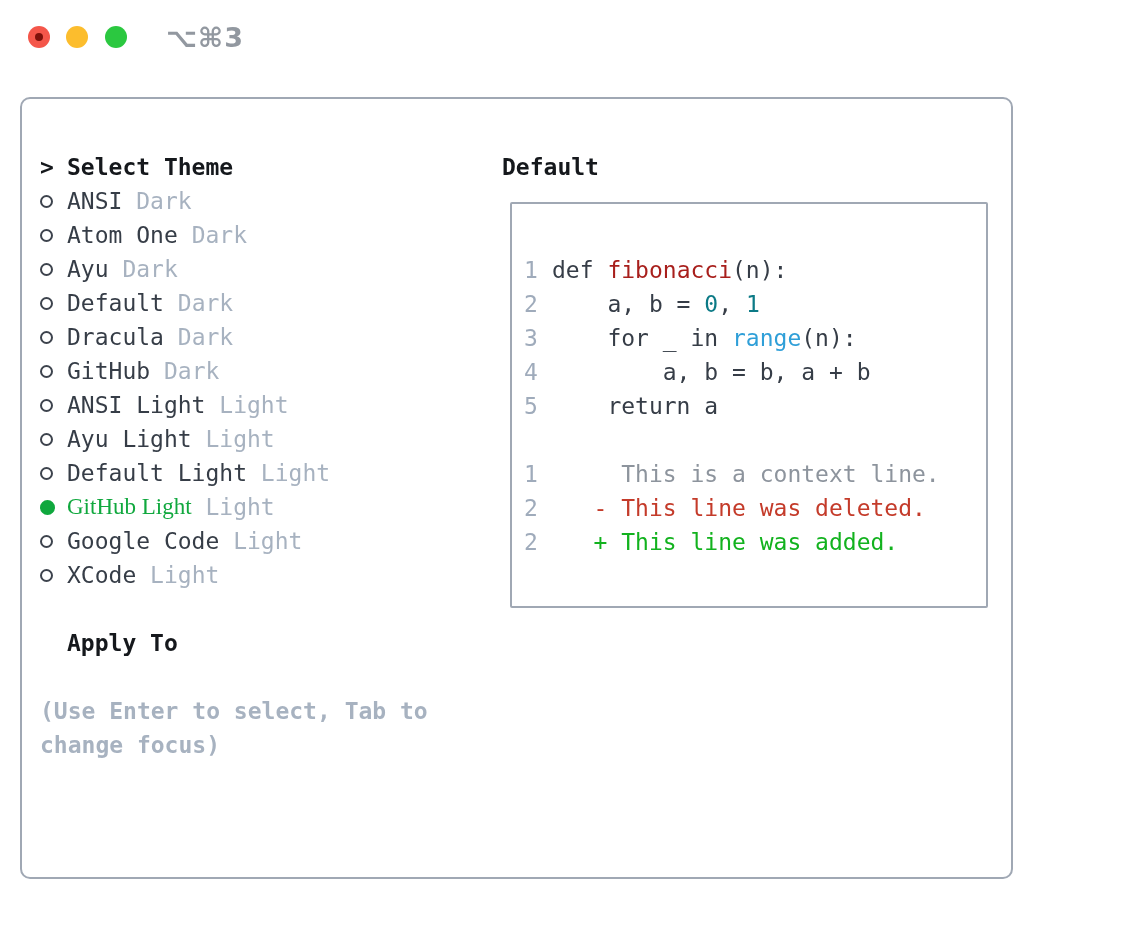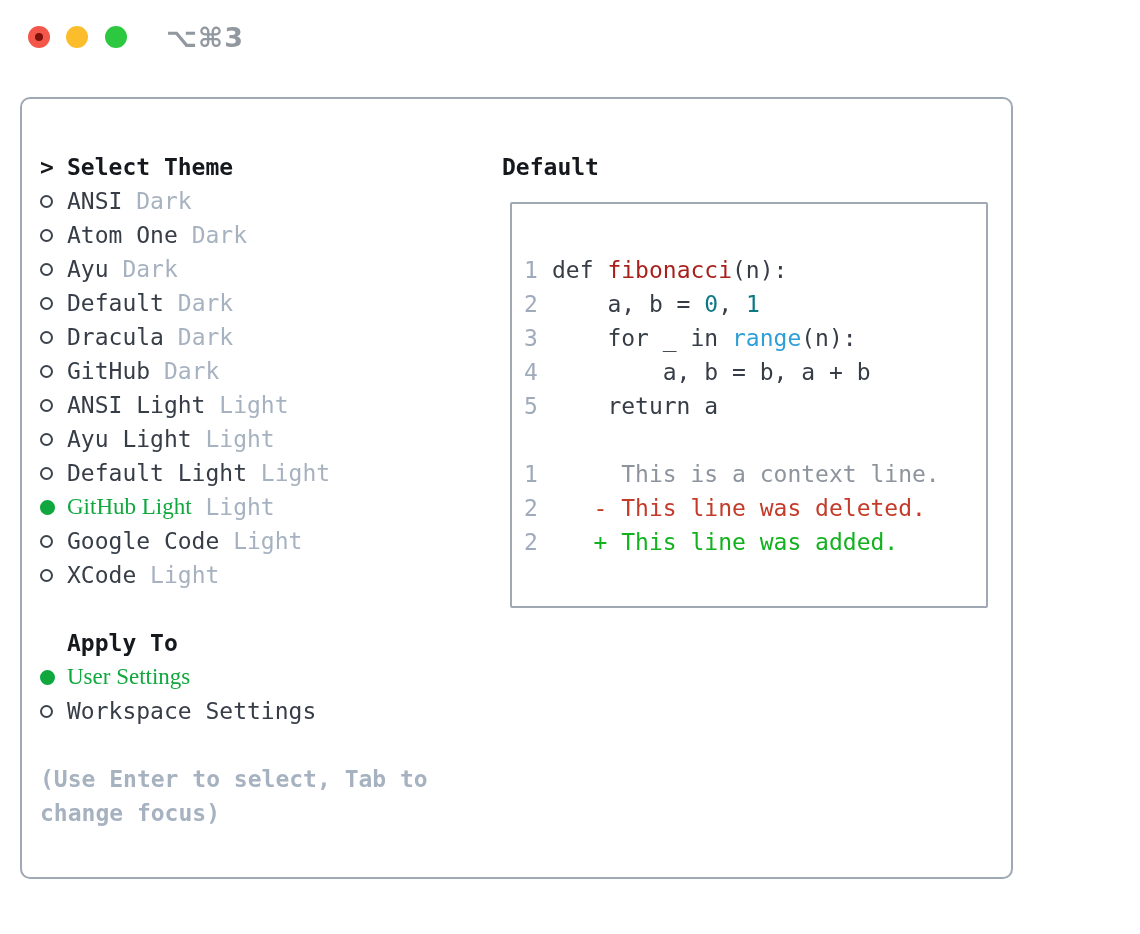--- a/index.html
+++ b/index.html
@@ -193,34 +193,20 @@
           </div>
         </div>
 
       <div class="spacer"></div>
 
       <div class="row">
         <span class="bullet-cell"></span>
         <span class="hdr">Apply To</span>
       </div>
 
-      <div id="apply-list">
-          <div class="row selected">
-            <span class="bullet-cell">
-              <span class="circle filled"></span>
-            </span>
-            <span class="opt-label">User Settings</span>
-          </div>
-          <div class="row">
-            <span class="bullet-cell">
-              <span class="circle"></span>
-            </span>
-            <span class="opt-label">Workspace Settings</span>
-          </div>
-        </div>
 
       <div class="spacer"></div>
 
       <div class="hint">(Use Enter to select, Tab to
 change focus)</div>
     </div>
 
     <div class="preview-hdr">Default</div>
 
     <div class="preview-box">

